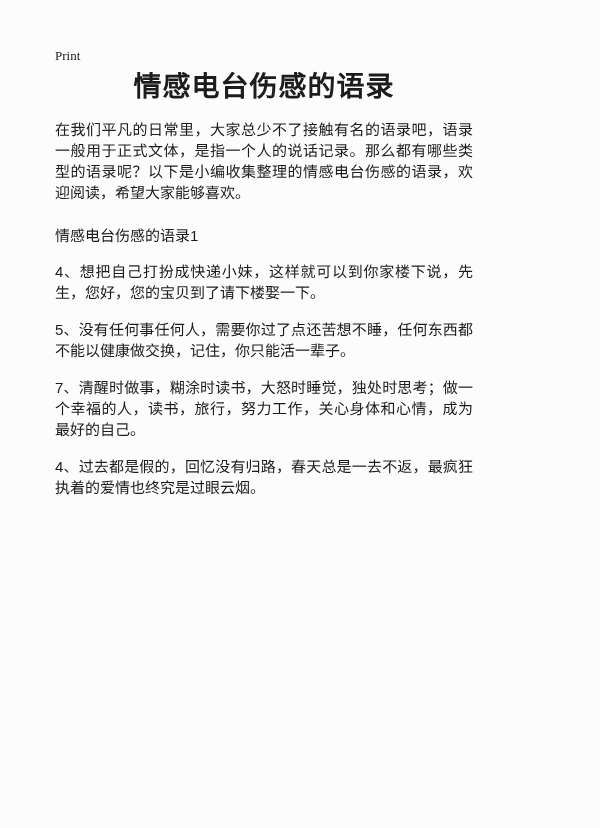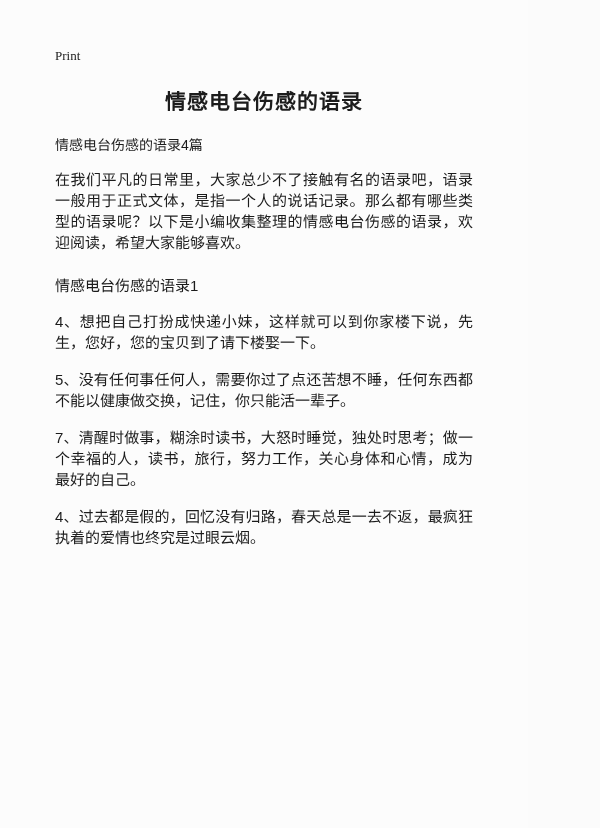--- a/index.html
+++ b/index.html
@@ -16,24 +16,23 @@
     padding: 46px 55px 40px 55px;
     overflow: hidden;
   }
   .print-link {
     font-family: "Liberation Serif", serif;
     font-size: 13px;
     color: #1c1c1c;
     display: inline-block;
   }
   .doc-title {
-    font-size: 21px;
+    font-size: 28px;
     font-weight: bold;
     text-align: center;
-    margin-top: 21px;
     letter-spacing: 1px;
   }
   .doc-subtitle {
     font-size: 14px;
     margin-top: 19px;
   }
   .intro {
     font-size: 15px;
     line-height: 21px;
     margin-top: 15px;
@@ -53,21 +52,20 @@
 </style>
 </head>
 <body>
 
 <div class="page">
 
   <a class="print-link">Print</a>
 
   <h1 class="doc-title">情感电台伤感的语录</h1>
 
-  <div class="doc-subtitle">情感电台伤感的语录4篇</div>
 
   <p class="intro">在我们平凡的日常里，大家总少不了接触有名的语录吧，语录一般用于正式文体，是指一个人的说话记录。那么都有哪些类型的语录呢？以下是小编收集整理的情感电台伤感的语录，欢迎阅读，希望大家能够喜欢。</p>
 
   <h2 class="section-heading">情感电台伤感的语录1</h2>
 
   <div class="quotes">
 
       <p class="quote">4、想把自己打扮成快递小妹，这样就可以到你家楼下说，先生，您好，您的宝贝到了请下楼娶一下。</p>
       <p class="quote">5、没有任何事任何人，需要你过了点还苦想不睡，任何东西都不能以健康做交换，记住，你只能活一辈子。</p>
       <p class="quote">7、清醒时做事，糊涂时读书，大怒时睡觉，独处时思考；做一个幸福的人，读书，旅行，努力工作，关心身体和心情，成为最好的自己。</p>

